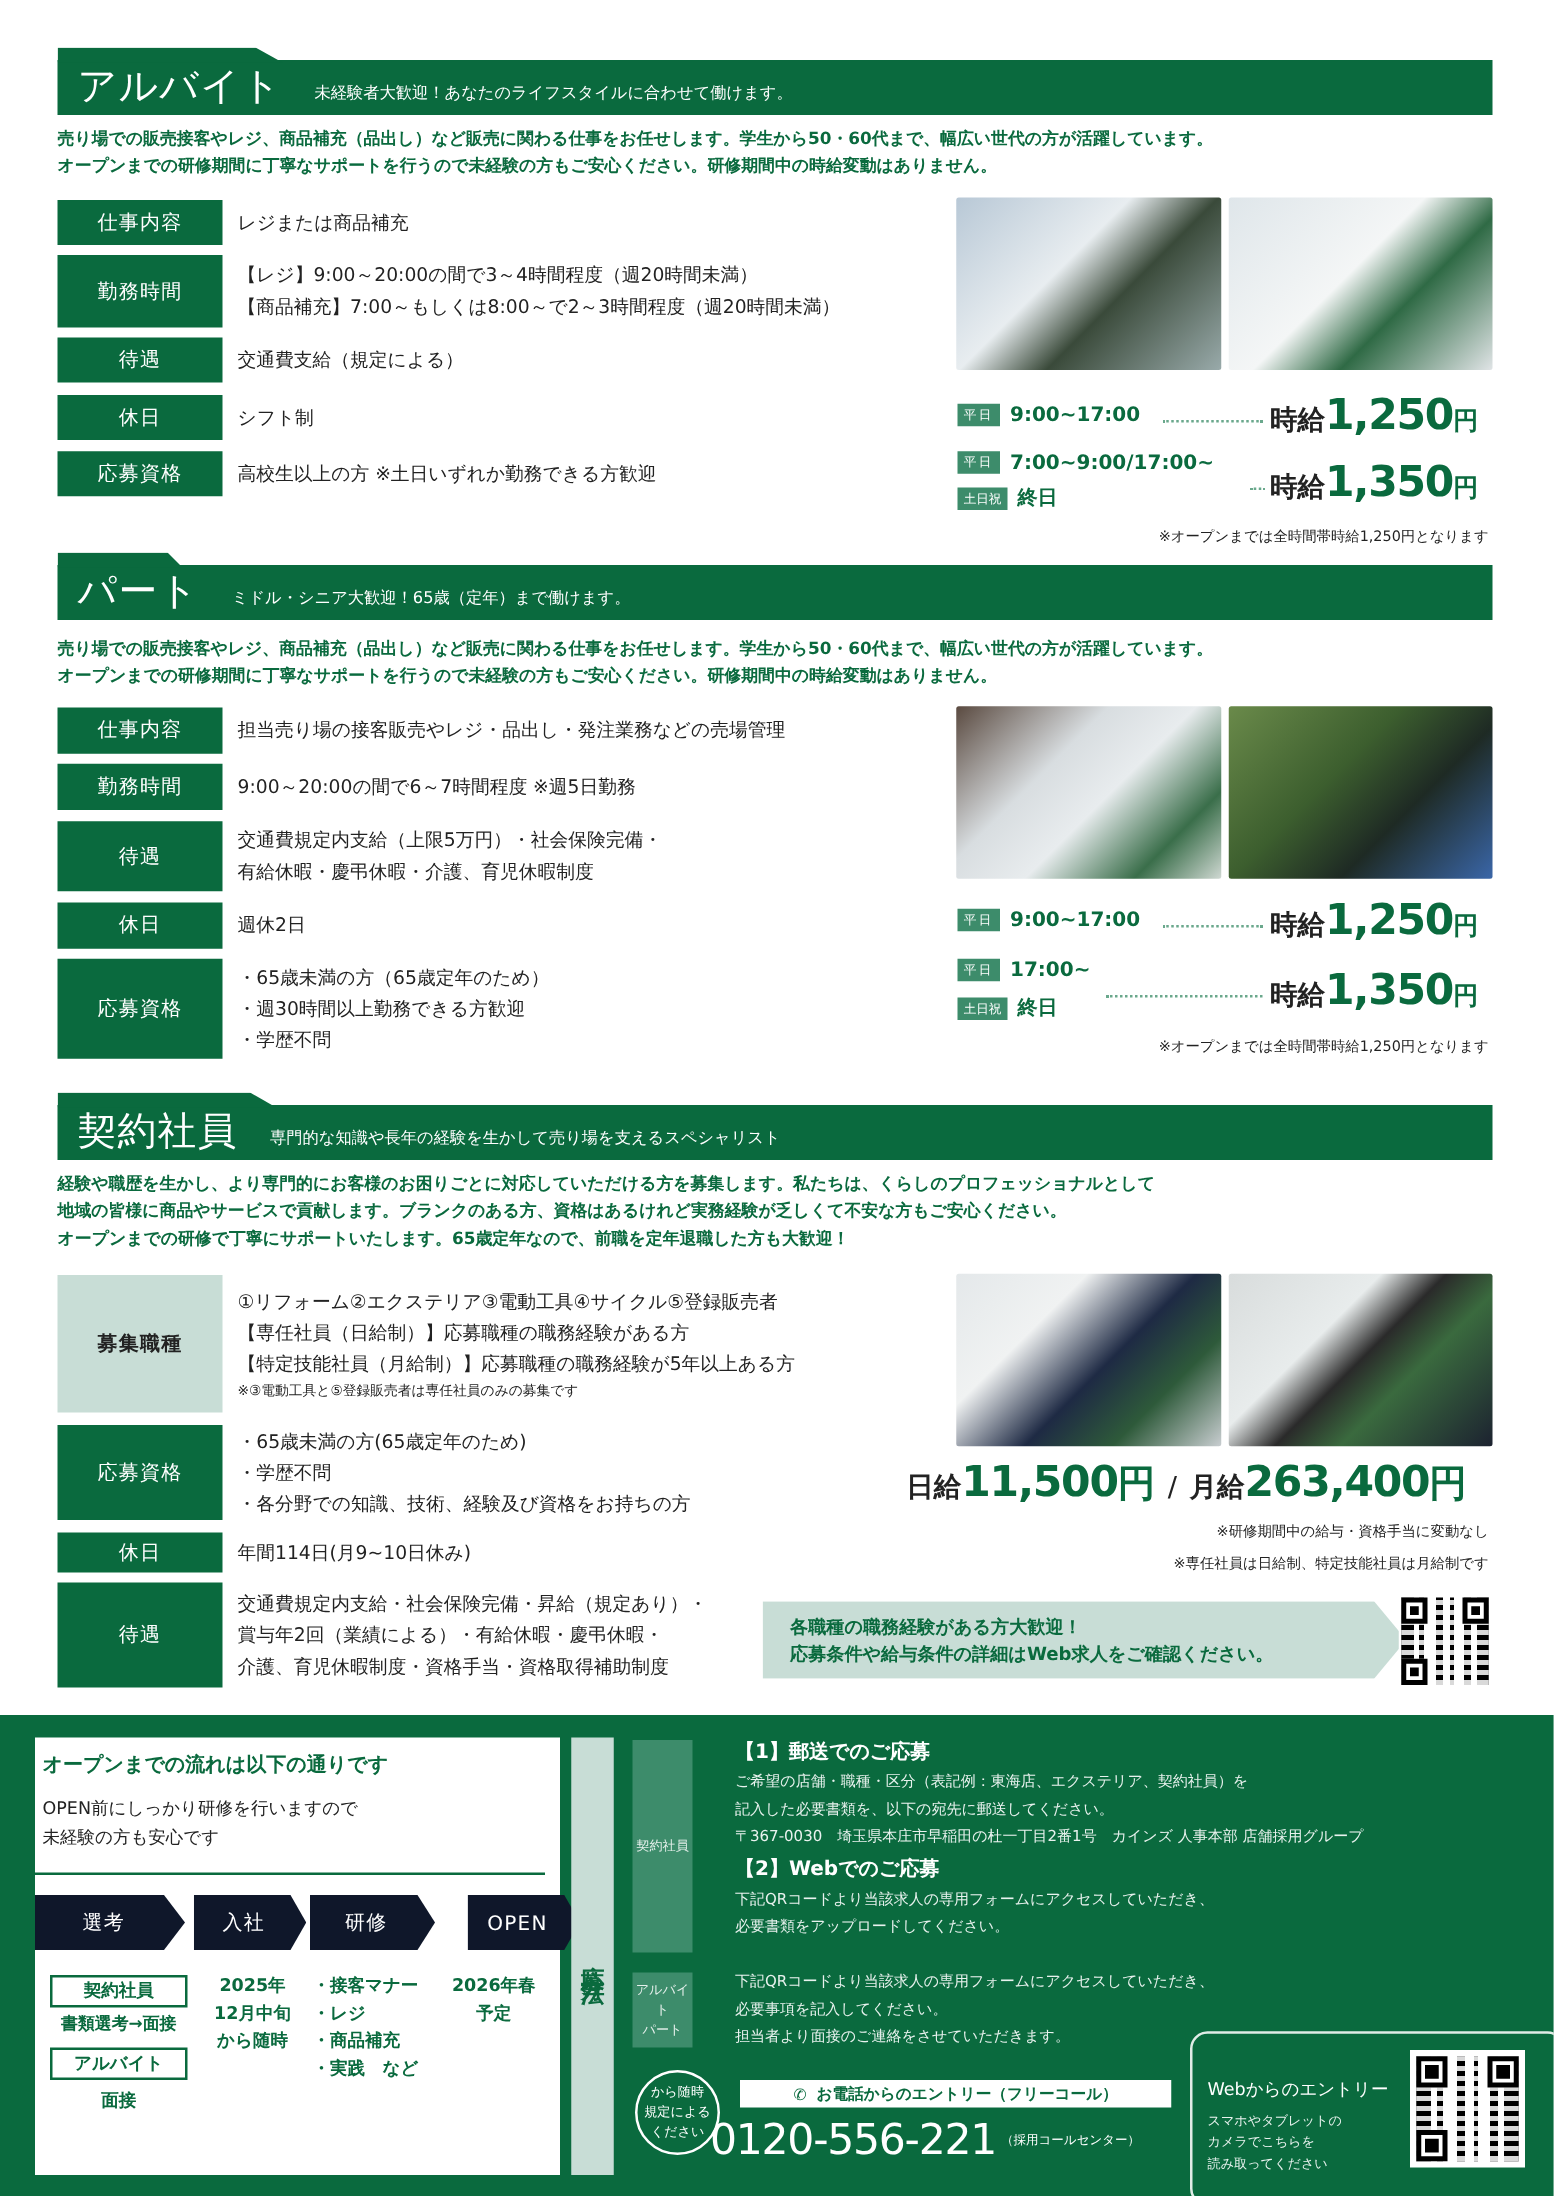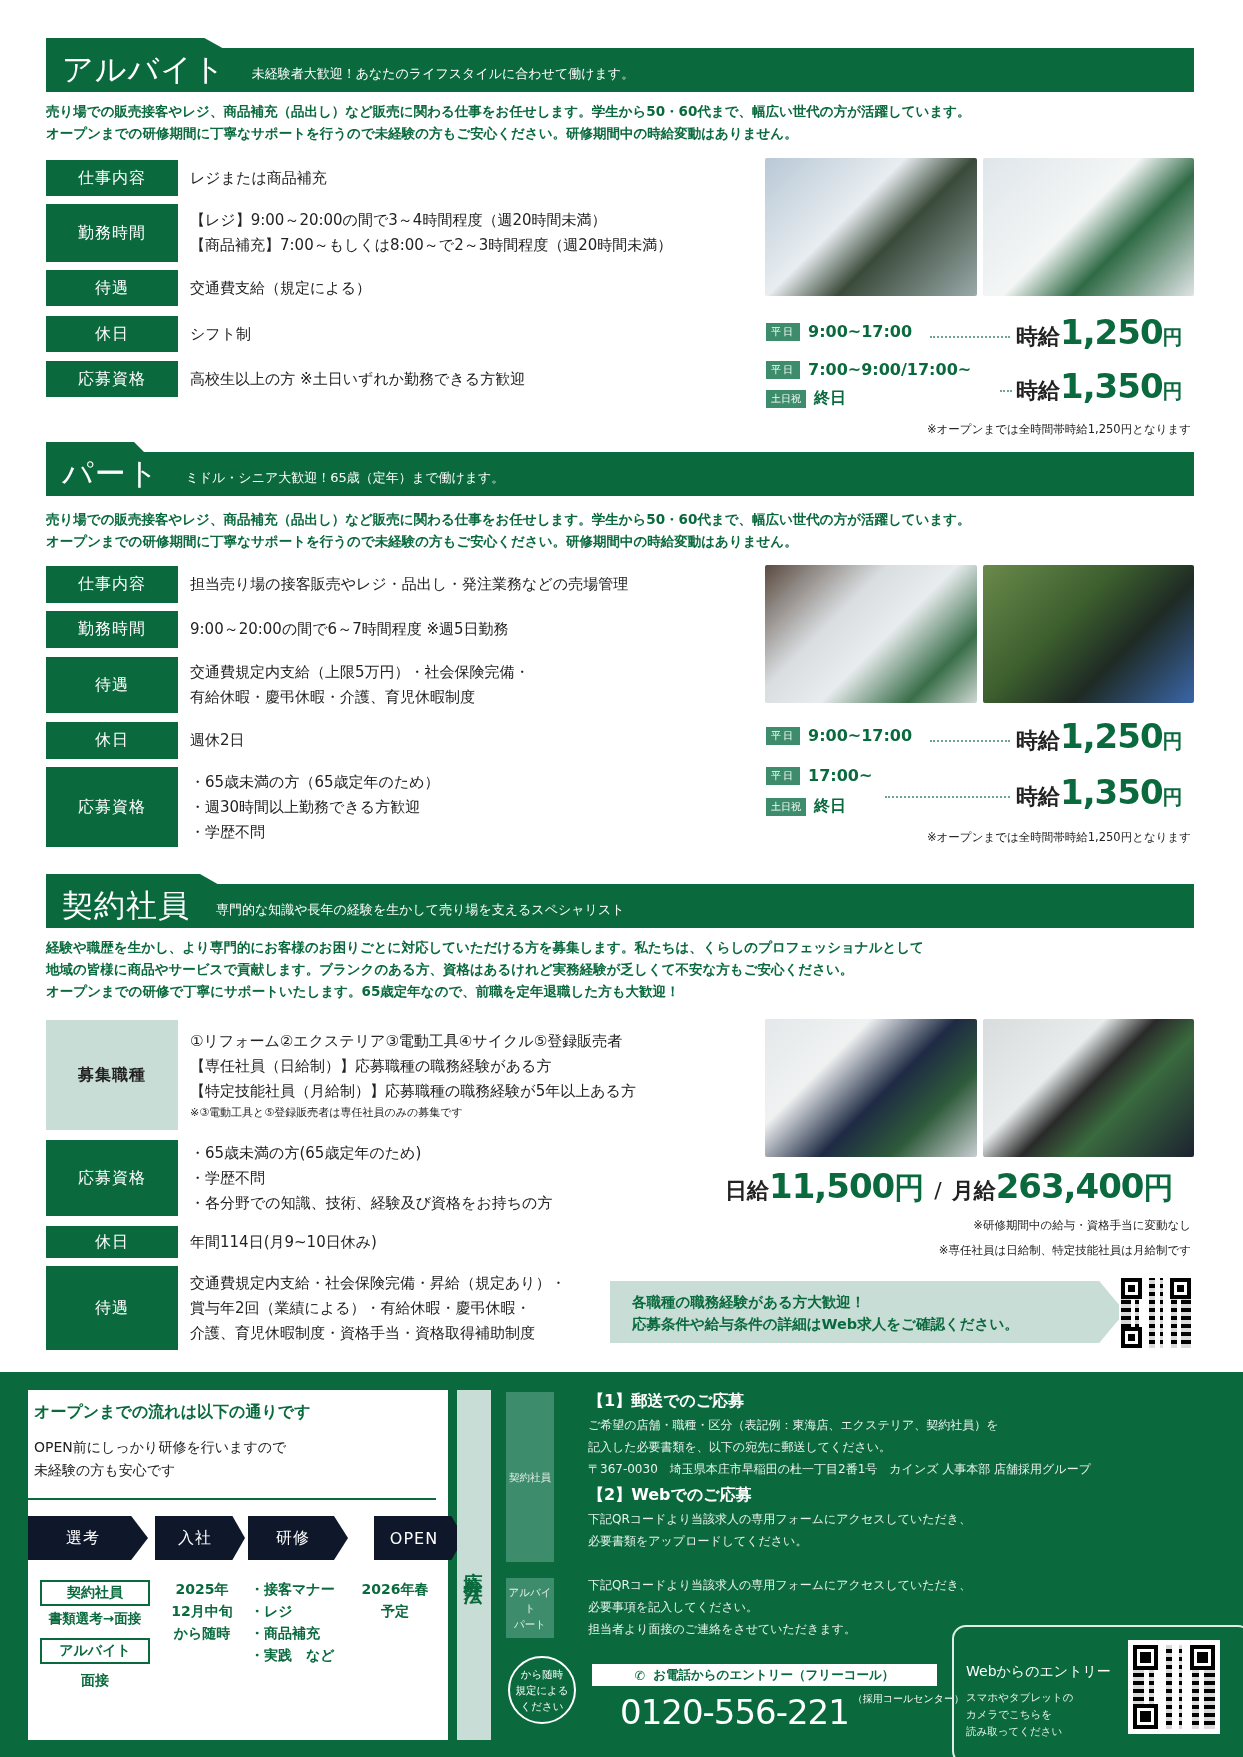--- a/index.html
+++ b/index.html
@@ -310,21 +310,21 @@
 
 <div style="position:absolute;left:508px;top:1656px;width:68px;height:68px;border:2px solid #fff;border-radius:50%;color:#fff;font-size:10.5px;line-height:16px;display:flex;flex-direction:column;align-items:center;justify-content:center;">
   <span>から随時</span>
     <span>規定による</span>
     <span>ください</span>
 </div>
 <div style="position:absolute;left:592px;top:1664px;width:345px;height:22px;background:#fff;color:#0a6a3e;font-size:12.5px;font-weight:bold;display:flex;align-items:center;justify-content:center;">
   <span style="margin-right:8px;">✆</span>
     <span>お電話からのエントリー（フリーコール）</span>
 </div>
-<div style="position:absolute;left:620px;top:1692px;color:#fff;display:flex;align-items:flex-start;">
+<div style="position:absolute;left:568px;top:1692px;color:#fff;display:flex;align-items:center;">
   <span style="font-size:34px;letter-spacing:-1px;">0120-556-221</span>
   <span style="font-size:10px;margin-left:4px;">（採用コールセンター）</span>
 </div>
 
 <div style="position:absolute;left:952px;top:1625px;width:300px;height:140px;border:2px solid #e0ece6;border-radius:14px;">
   <div style="position:absolute;left:12px;top:36px;color:#fff;font-size:14px;">Webからのエントリー</div>
   <div style="position:absolute;left:12px;top:62px;color:#e8f2ee;font-size:10.5px;line-height:17px;">
     <div>スマホやタブレットの</div>
     <div>カメラでこちらを</div>
     <div>読み取ってください</div>

